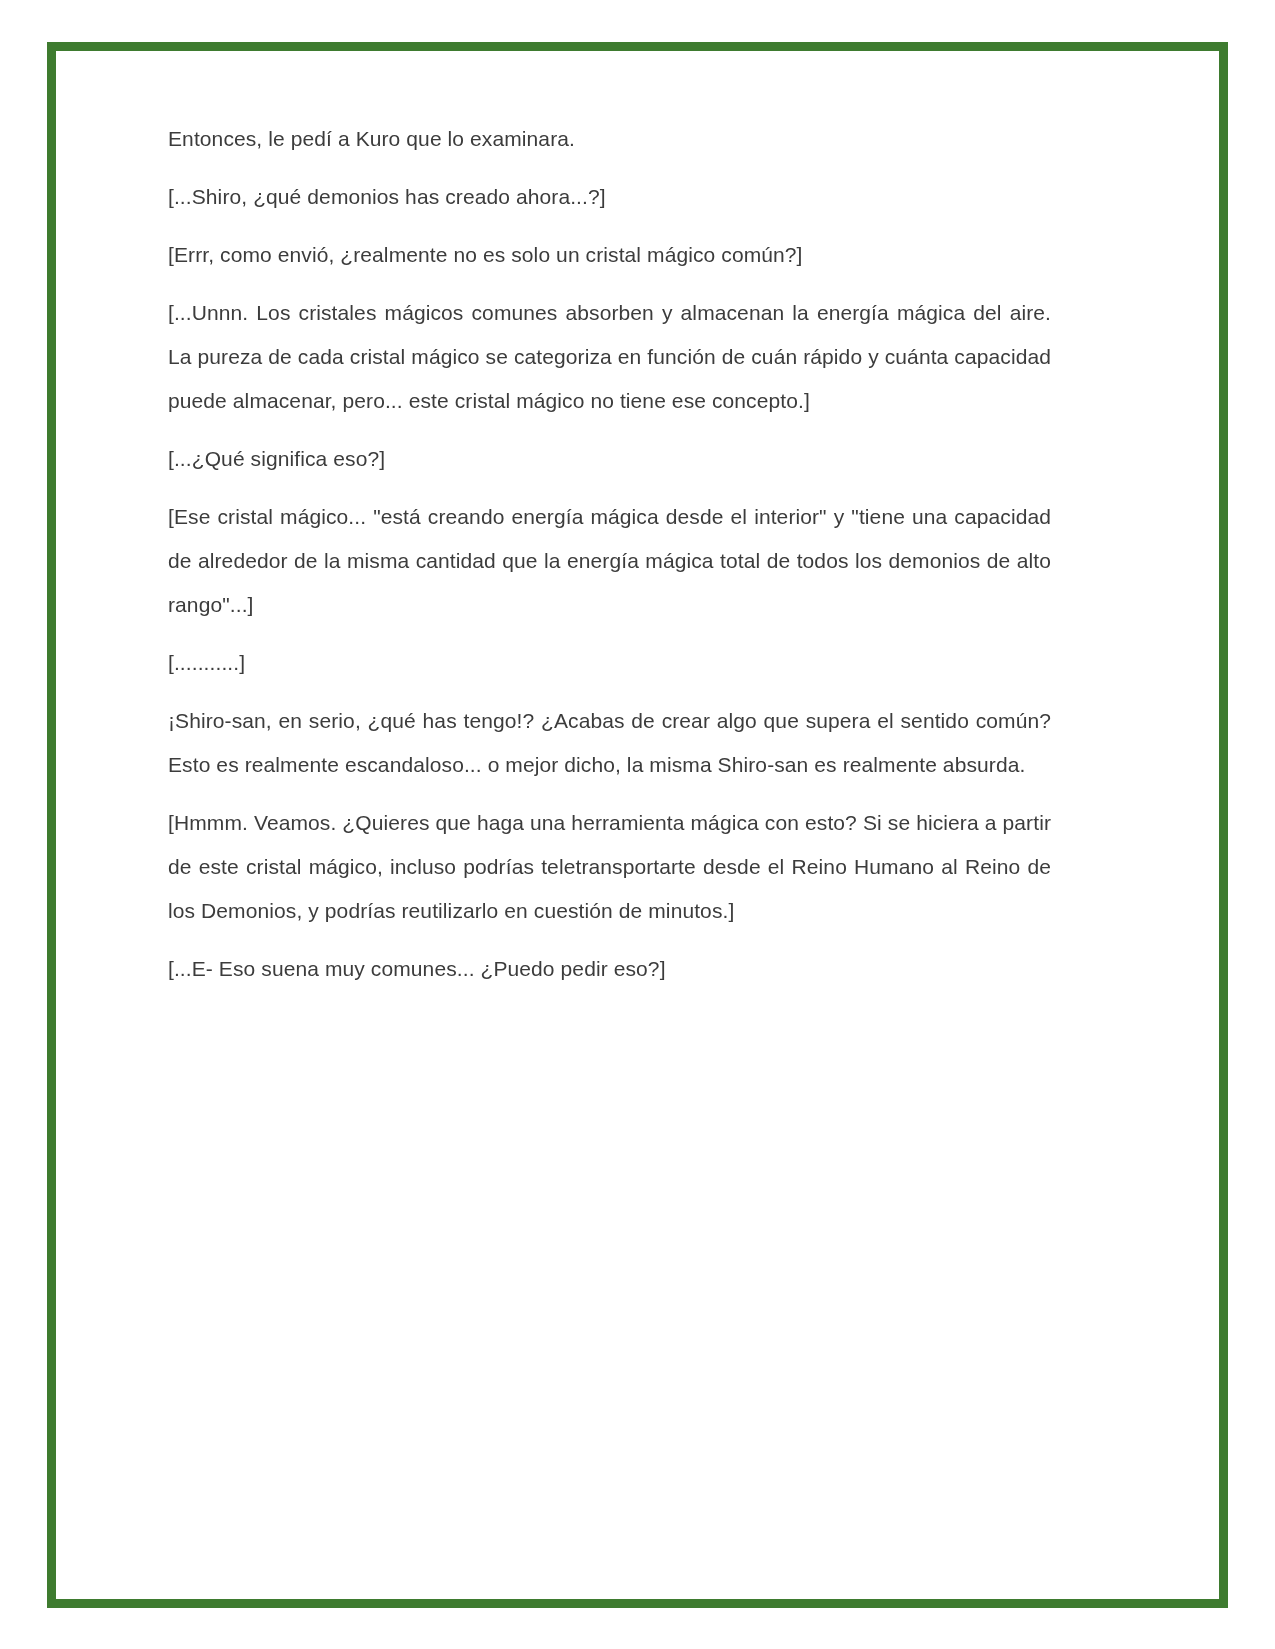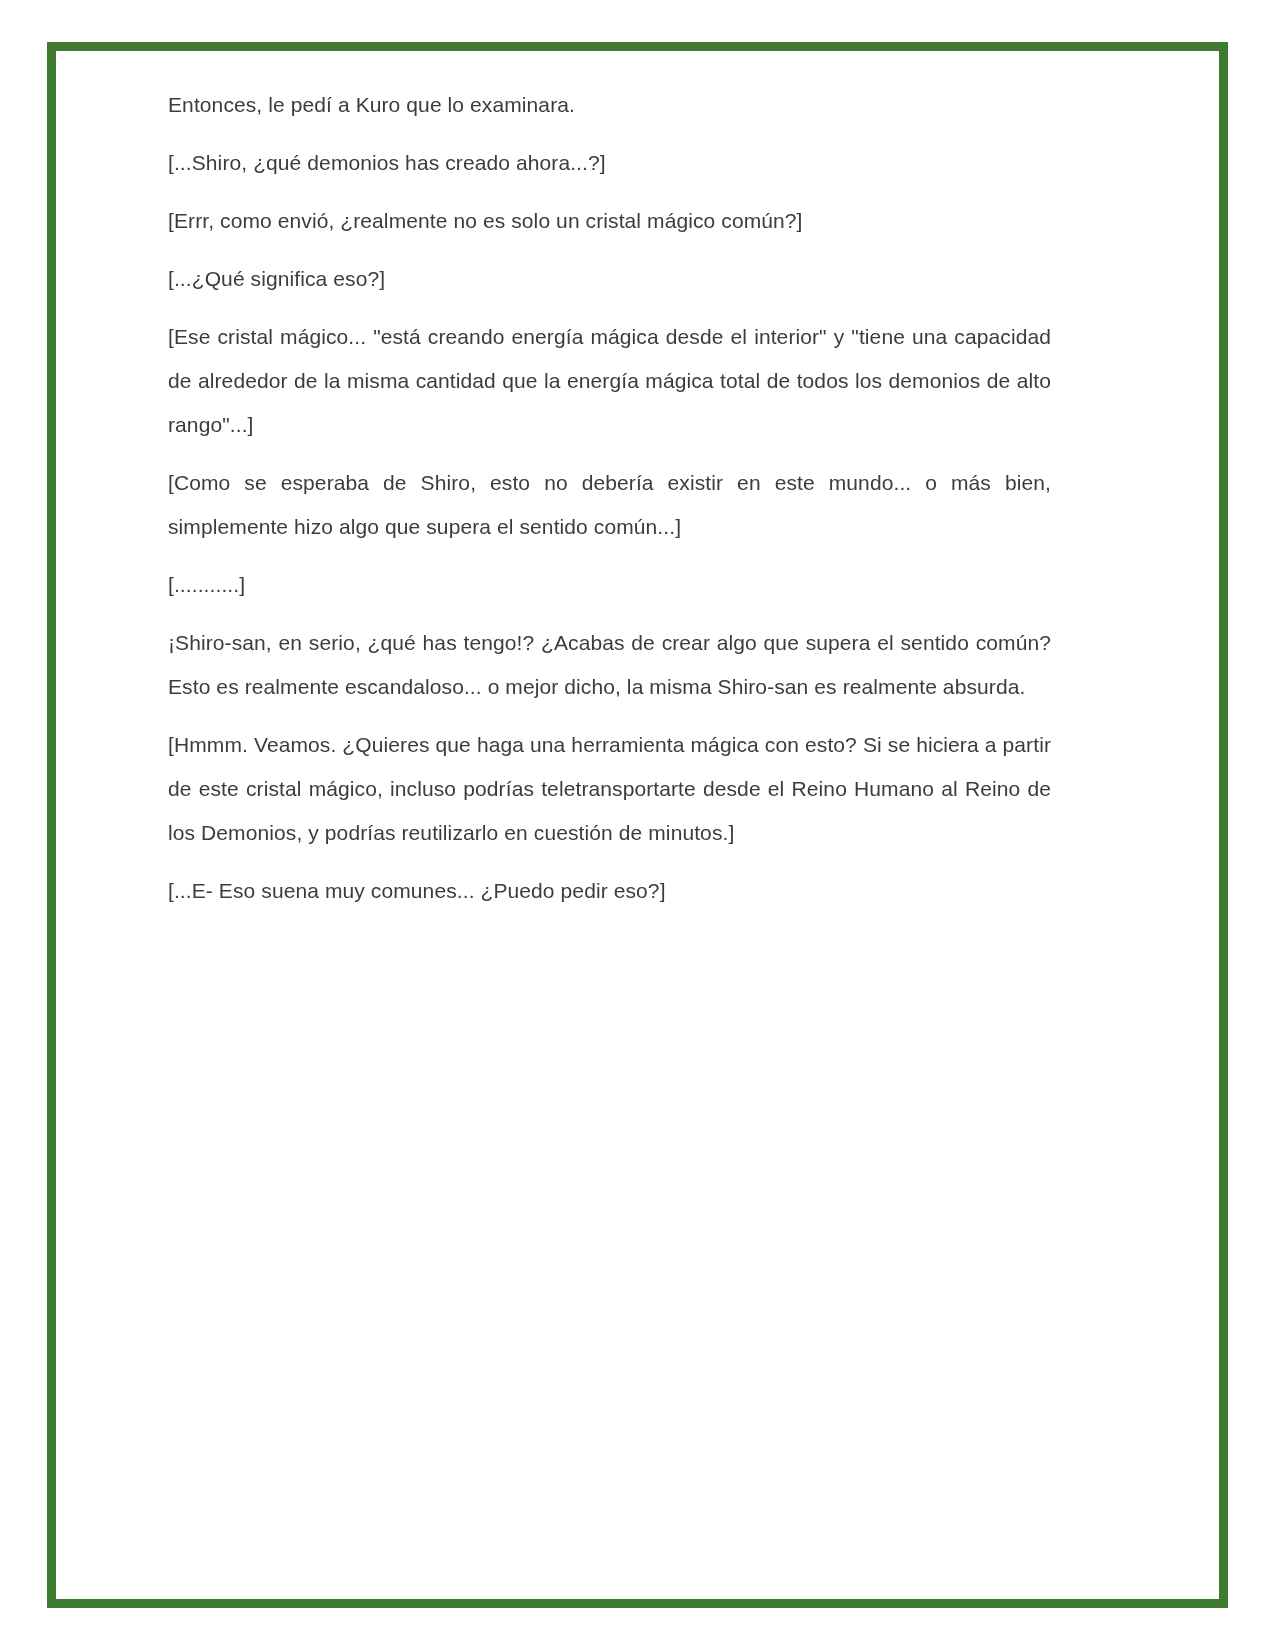--- a/index.html
+++ b/index.html
@@ -24,41 +24,41 @@
     top:42px;
     width:1181px;
     height:1566px;
     border:9px solid var(--frame-color);
     background:#ffffff;
   }
   .document-body{
     box-sizing:border-box;
     width:100%;
     height:100%;
-    padding:32px 168px 60px 112px;
+    padding:66px 168px 60px 112px;
     overflow:hidden;
   }
   .document-body p{
     margin:0 0 14px 0;
     font-size:21px;
     line-height:44px;
     color:var(--text-color);
     text-align:justify;
     letter-spacing:0.1px;
   }
 </style>
 </head>
 <body>
 
 <div class="page-frame">
   <div class="document-body" id="paragraphs">
       <p>Entonces, le pedí a Kuro que lo examinara.</p>
       <p>[...Shiro, ¿qué demonios has creado ahora...?]</p>
       <p>[Errr, como envió, ¿realmente no es solo un cristal mágico común?]</p>
+      <p>[...Unnn. Los cristales mágicos comunes absorben y almacenan la energía mágica del aire. La pureza de cada cristal mágico se categoriza en función de cuán rápido y cuánta capacidad puede almacenar, pero... este cristal mágico no tiene ese concepto.]</p>
       <p>[...¿Qué significa eso?]</p>
       <p>[Ese cristal mágico... "está creando energía mágica desde el interior" y "tiene una capacidad de alrededor de la misma cantidad que la energía mágica total de todos los demonios de alto rango"...]</p>
-      <p>[Como se esperaba de Shiro, esto no debería existir en este mundo... o más bien, simplemente hizo algo que supera el sentido común...]</p>
       <p>[...........]</p>
       <p>¡Shiro-san, en serio, ¿qué has tengo!? ¿Acabas de crear algo que supera el sentido común? Esto es realmente escandaloso... o mejor dicho, la misma Shiro-san es realmente absurda.</p>
       <p>[Hmmm. Veamos. ¿Quieres que haga una herramienta mágica con esto? Si se hiciera a partir de este cristal mágico, incluso podrías teletransportarte desde el Reino Humano al Reino de los Demonios, y podrías reutilizarlo en cuestión de minutos.]</p>
       <p>[...E- Eso suena muy comunes... ¿Puedo pedir eso?]</p>
     </div>
 </div>
 
 </body></html>

